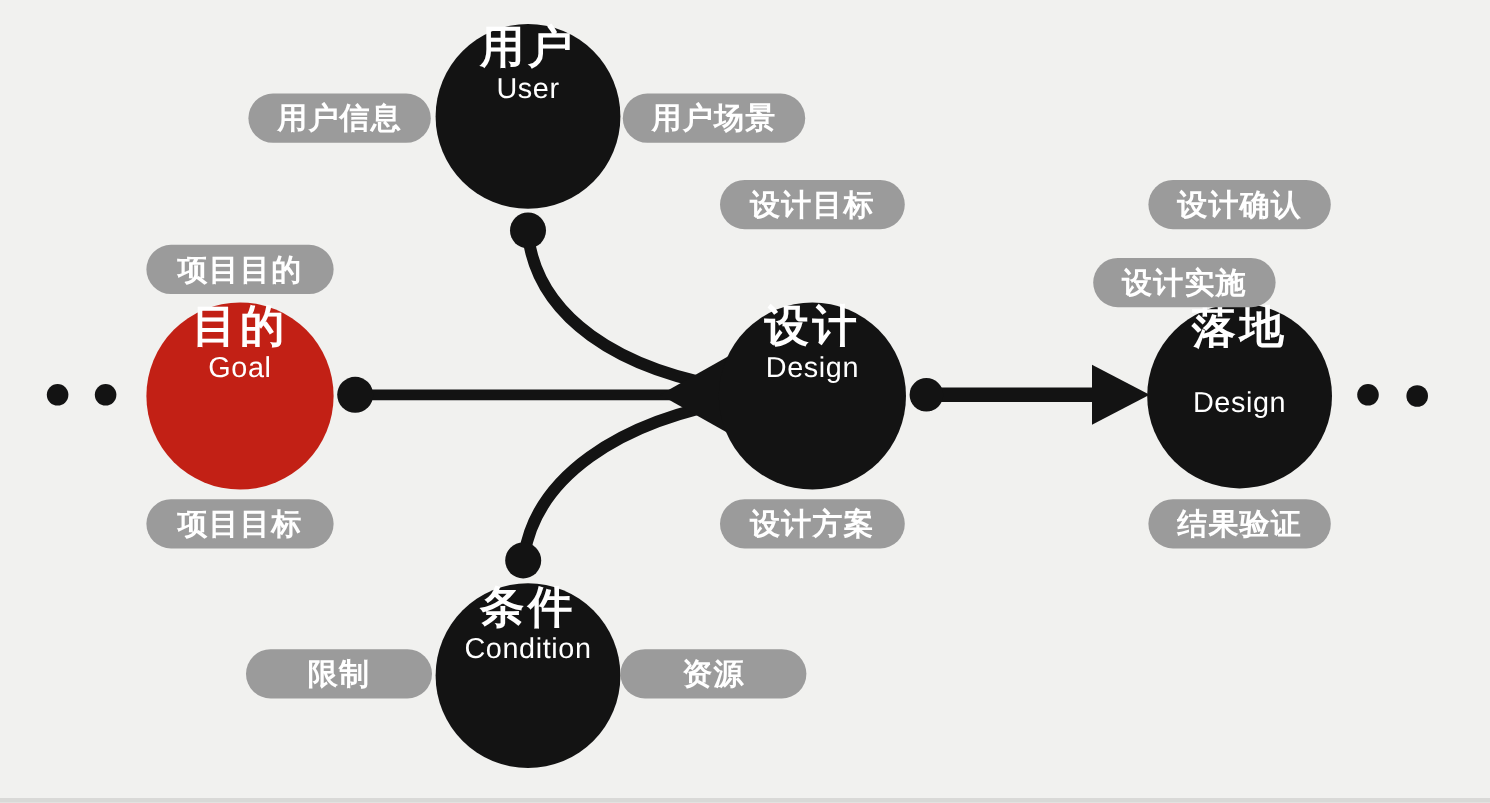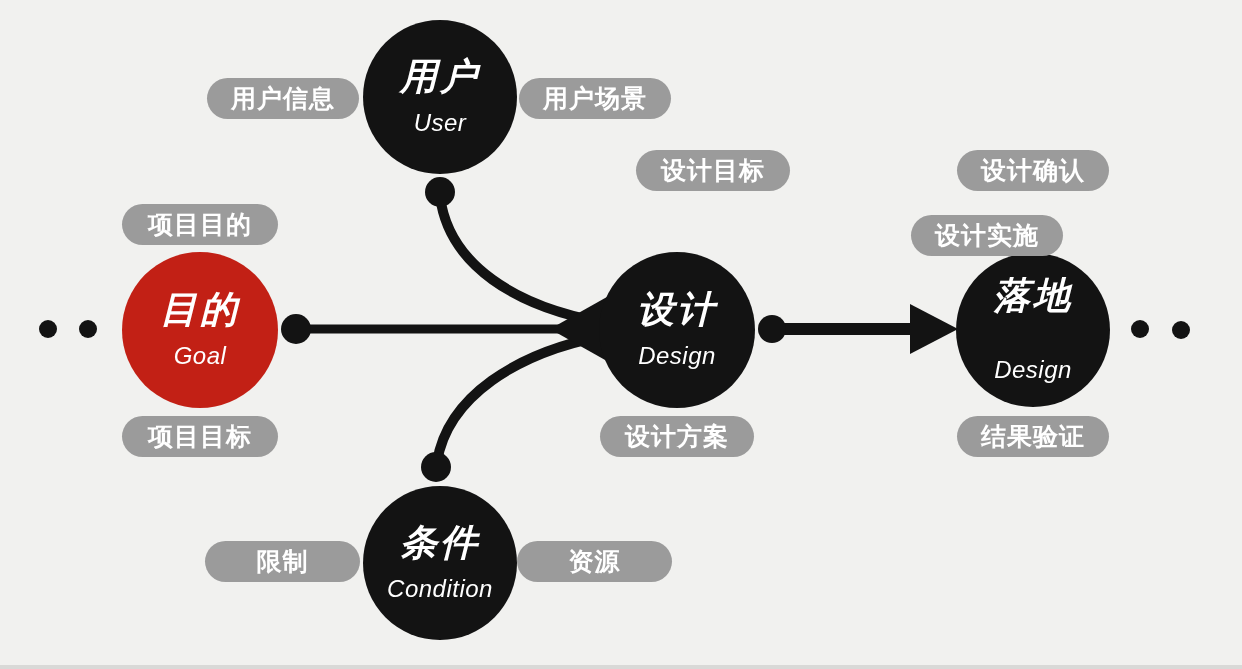--- a/index.html
+++ b/index.html
@@ -17,30 +17,30 @@
     position:absolute;left:0;bottom:0;width:100%;height:4px;
     background:#d9d9d7;
   }
   svg.connectors{
     position:absolute;left:0;top:0;z-index:1;
   }
   .node{
     position:absolute;z-index:2;
     border-radius:50%;
     display:flex;flex-direction:column;
-    align-items:center;justify-content:center;
-    color:#ffffff;text-align:center;font-style:italic;
+    align-items:center;
+    color:#ffffff;text-align:center;
   }
   .node-black{background:#131313;}
   .node-red{background:#c22015;}
   .node-zh{
     font-size:37px;font-weight:bold;letter-spacing:3px;line-height:1.1;
   }
   .node-en{
-    font-size:24px;font-weight:400;margin-top:12px;letter-spacing:0.5px;
+    font-size:24px;font-weight:400;margin-top:0;letter-spacing:0.5px;
   }
   .pill{
     position:absolute;z-index:3;
     height:41px;border-radius:21px;
     background:#9b9b9b;color:#ffffff;
     font-size:25px;font-weight:bold;letter-spacing:1px;
     display:flex;align-items:center;justify-content:center;
     white-space:nowrap;
   }
 </style>
@@ -97,21 +97,21 @@
     <div class="node-zh">条件</div>
     <div class="node-en">Condition</div>
   </div>
 
   <div class="pill" style="left:122px;top:204px;width:156px;">项目目的</div>
   <div class="pill" style="left:122px;top:416px;width:156px;">项目目标</div>
 
   <div class="pill" style="left:207px;top:78px;width:152px;">用户信息</div>
   <div class="pill" style="left:519px;top:78px;width:152px;">用户场景</div>
 
-  <div class="pill" style="left:636px;top:150px;width:154px;text-align:right;">设计目标</div>
+  <div class="pill" style="left:600px;top:150px;width:154px;text-align:right;">设计目标</div>
   <div class="pill" style="left:600px;top:416px;width:154px;">设计方案</div>
 
   <div class="pill" style="left:957px;top:150px;width:152px;">设计确认</div>
   <div class="pill" style="left:911px;top:203px;width:152px;margin-top:12px;">设计实施</div>
   <div class="pill" style="left:205px;top:541px;width:155px;">限制</div>
 
   <div class="pill" style="left:957px;top:416px;width:152px;">结果验证</div>
   <div class="pill" style="left:517px;top:541px;width:155px;">资源</div>
 
   <div class="edge-line"></div>

